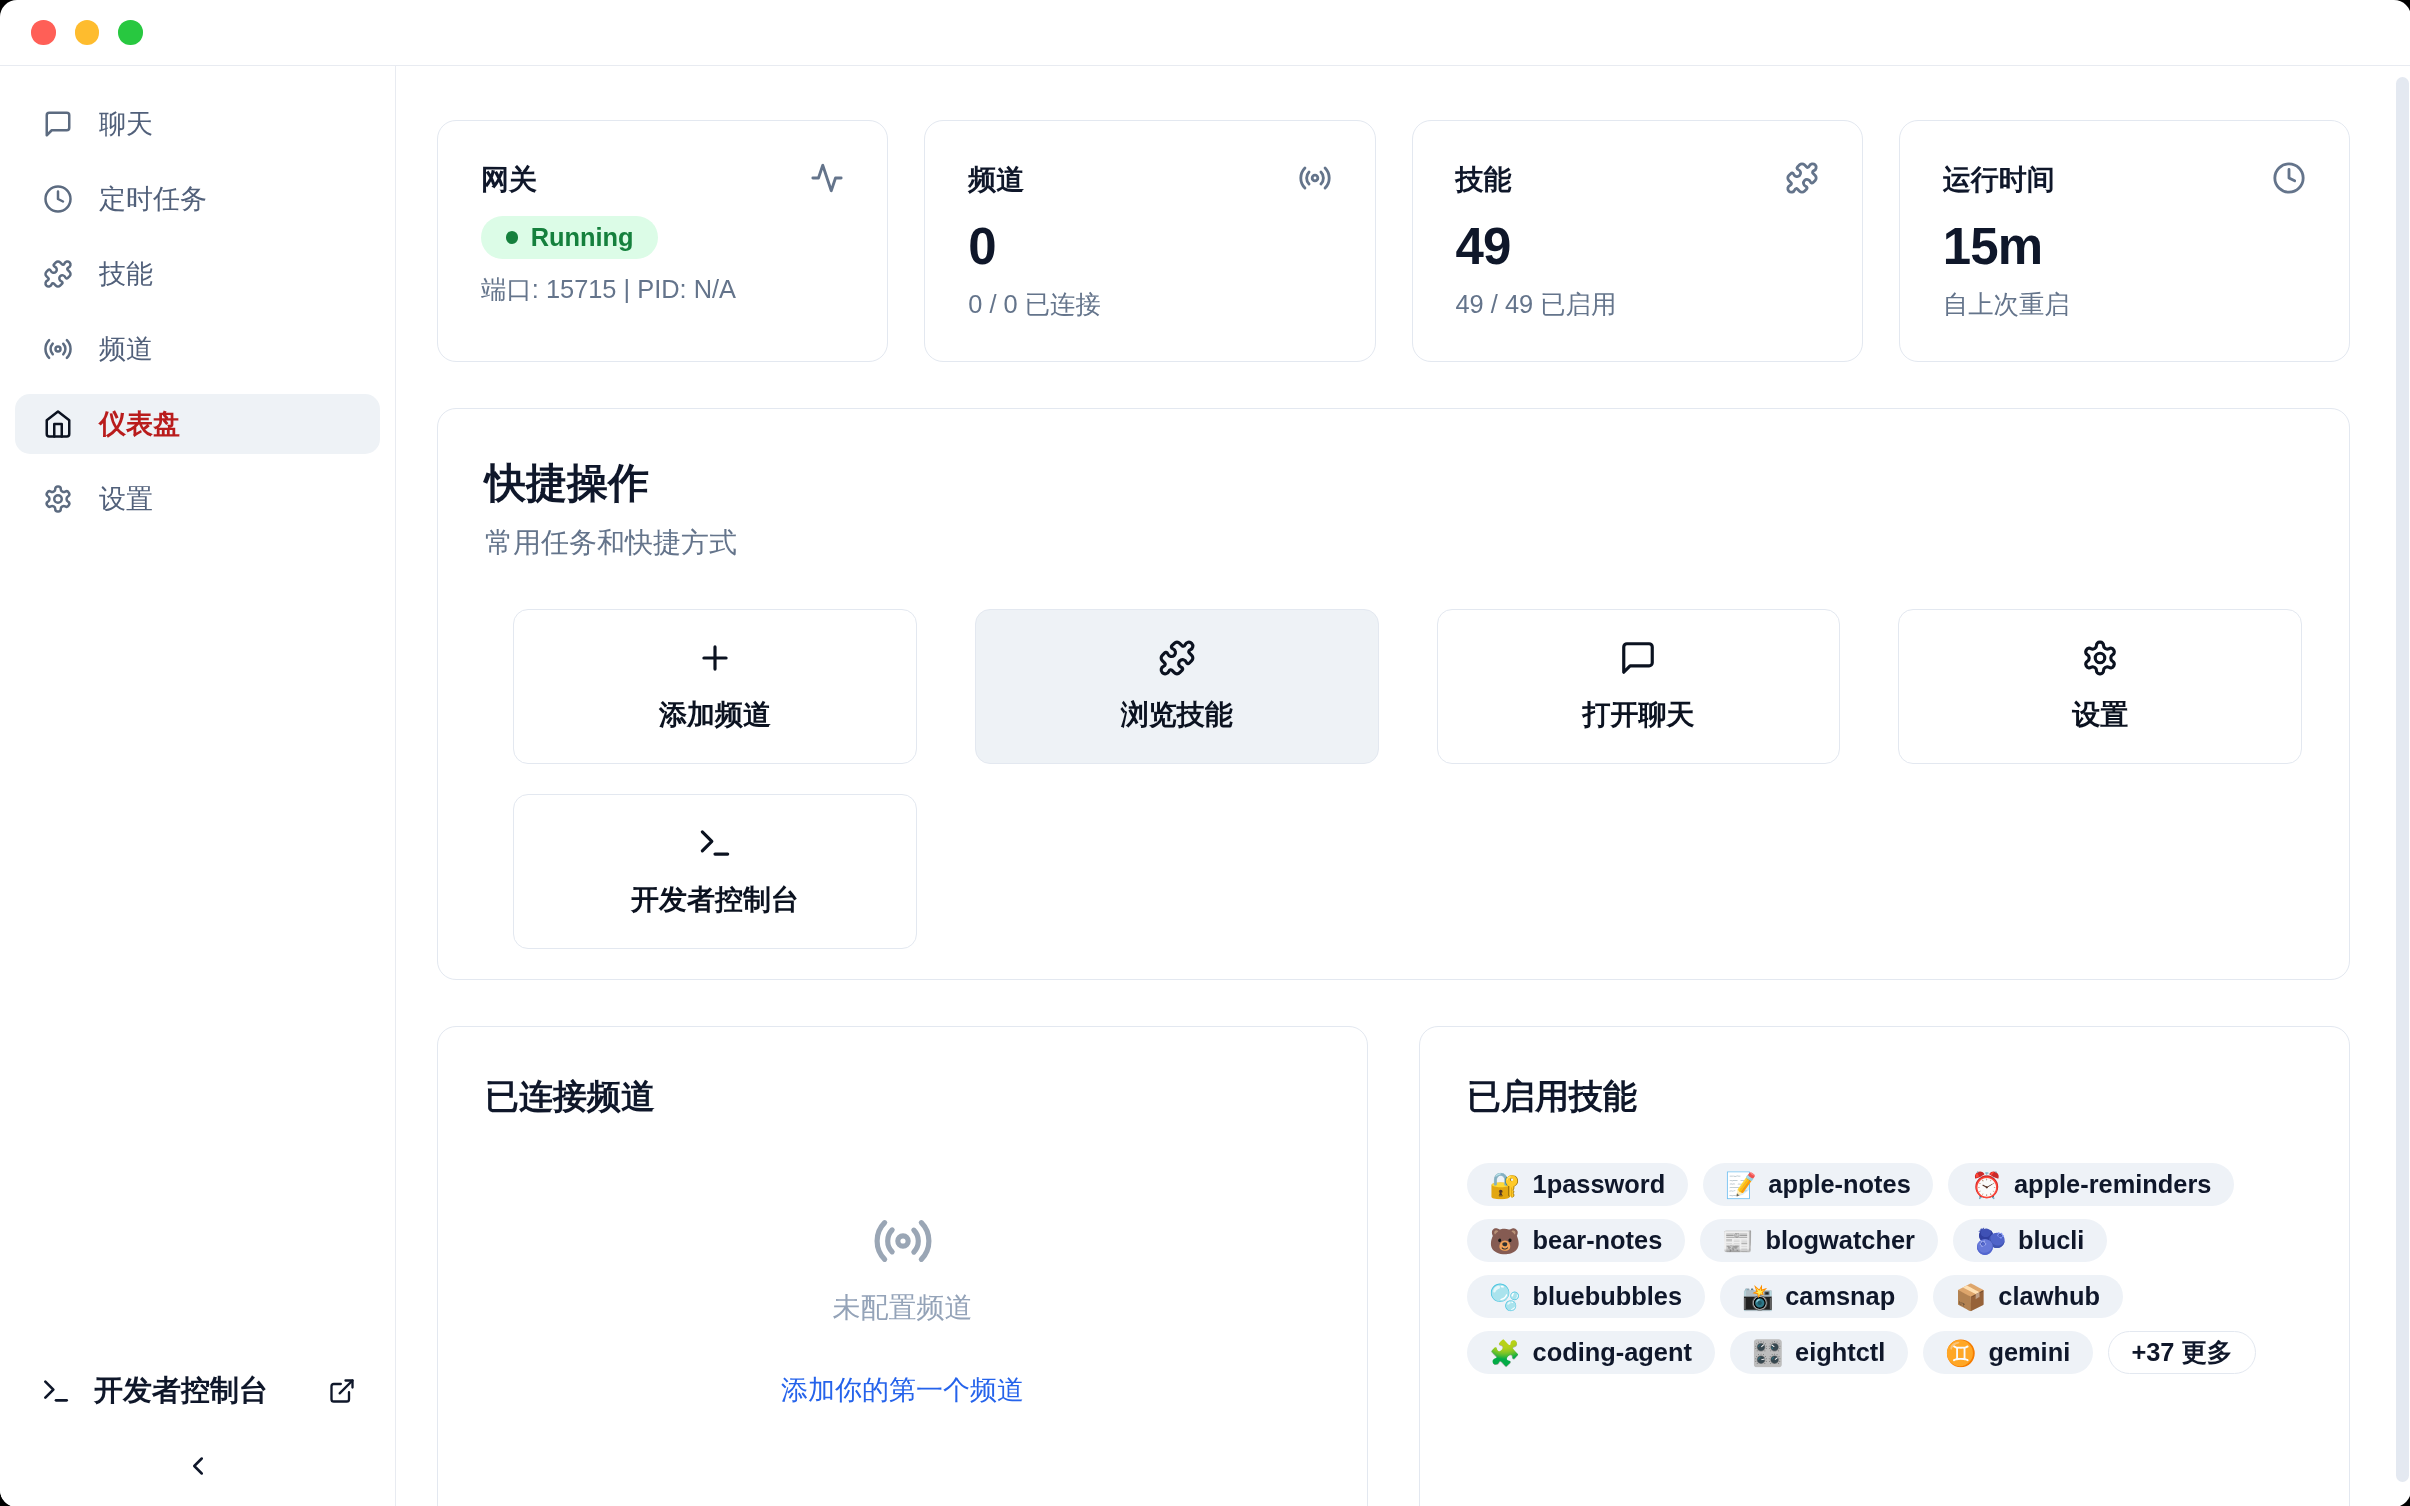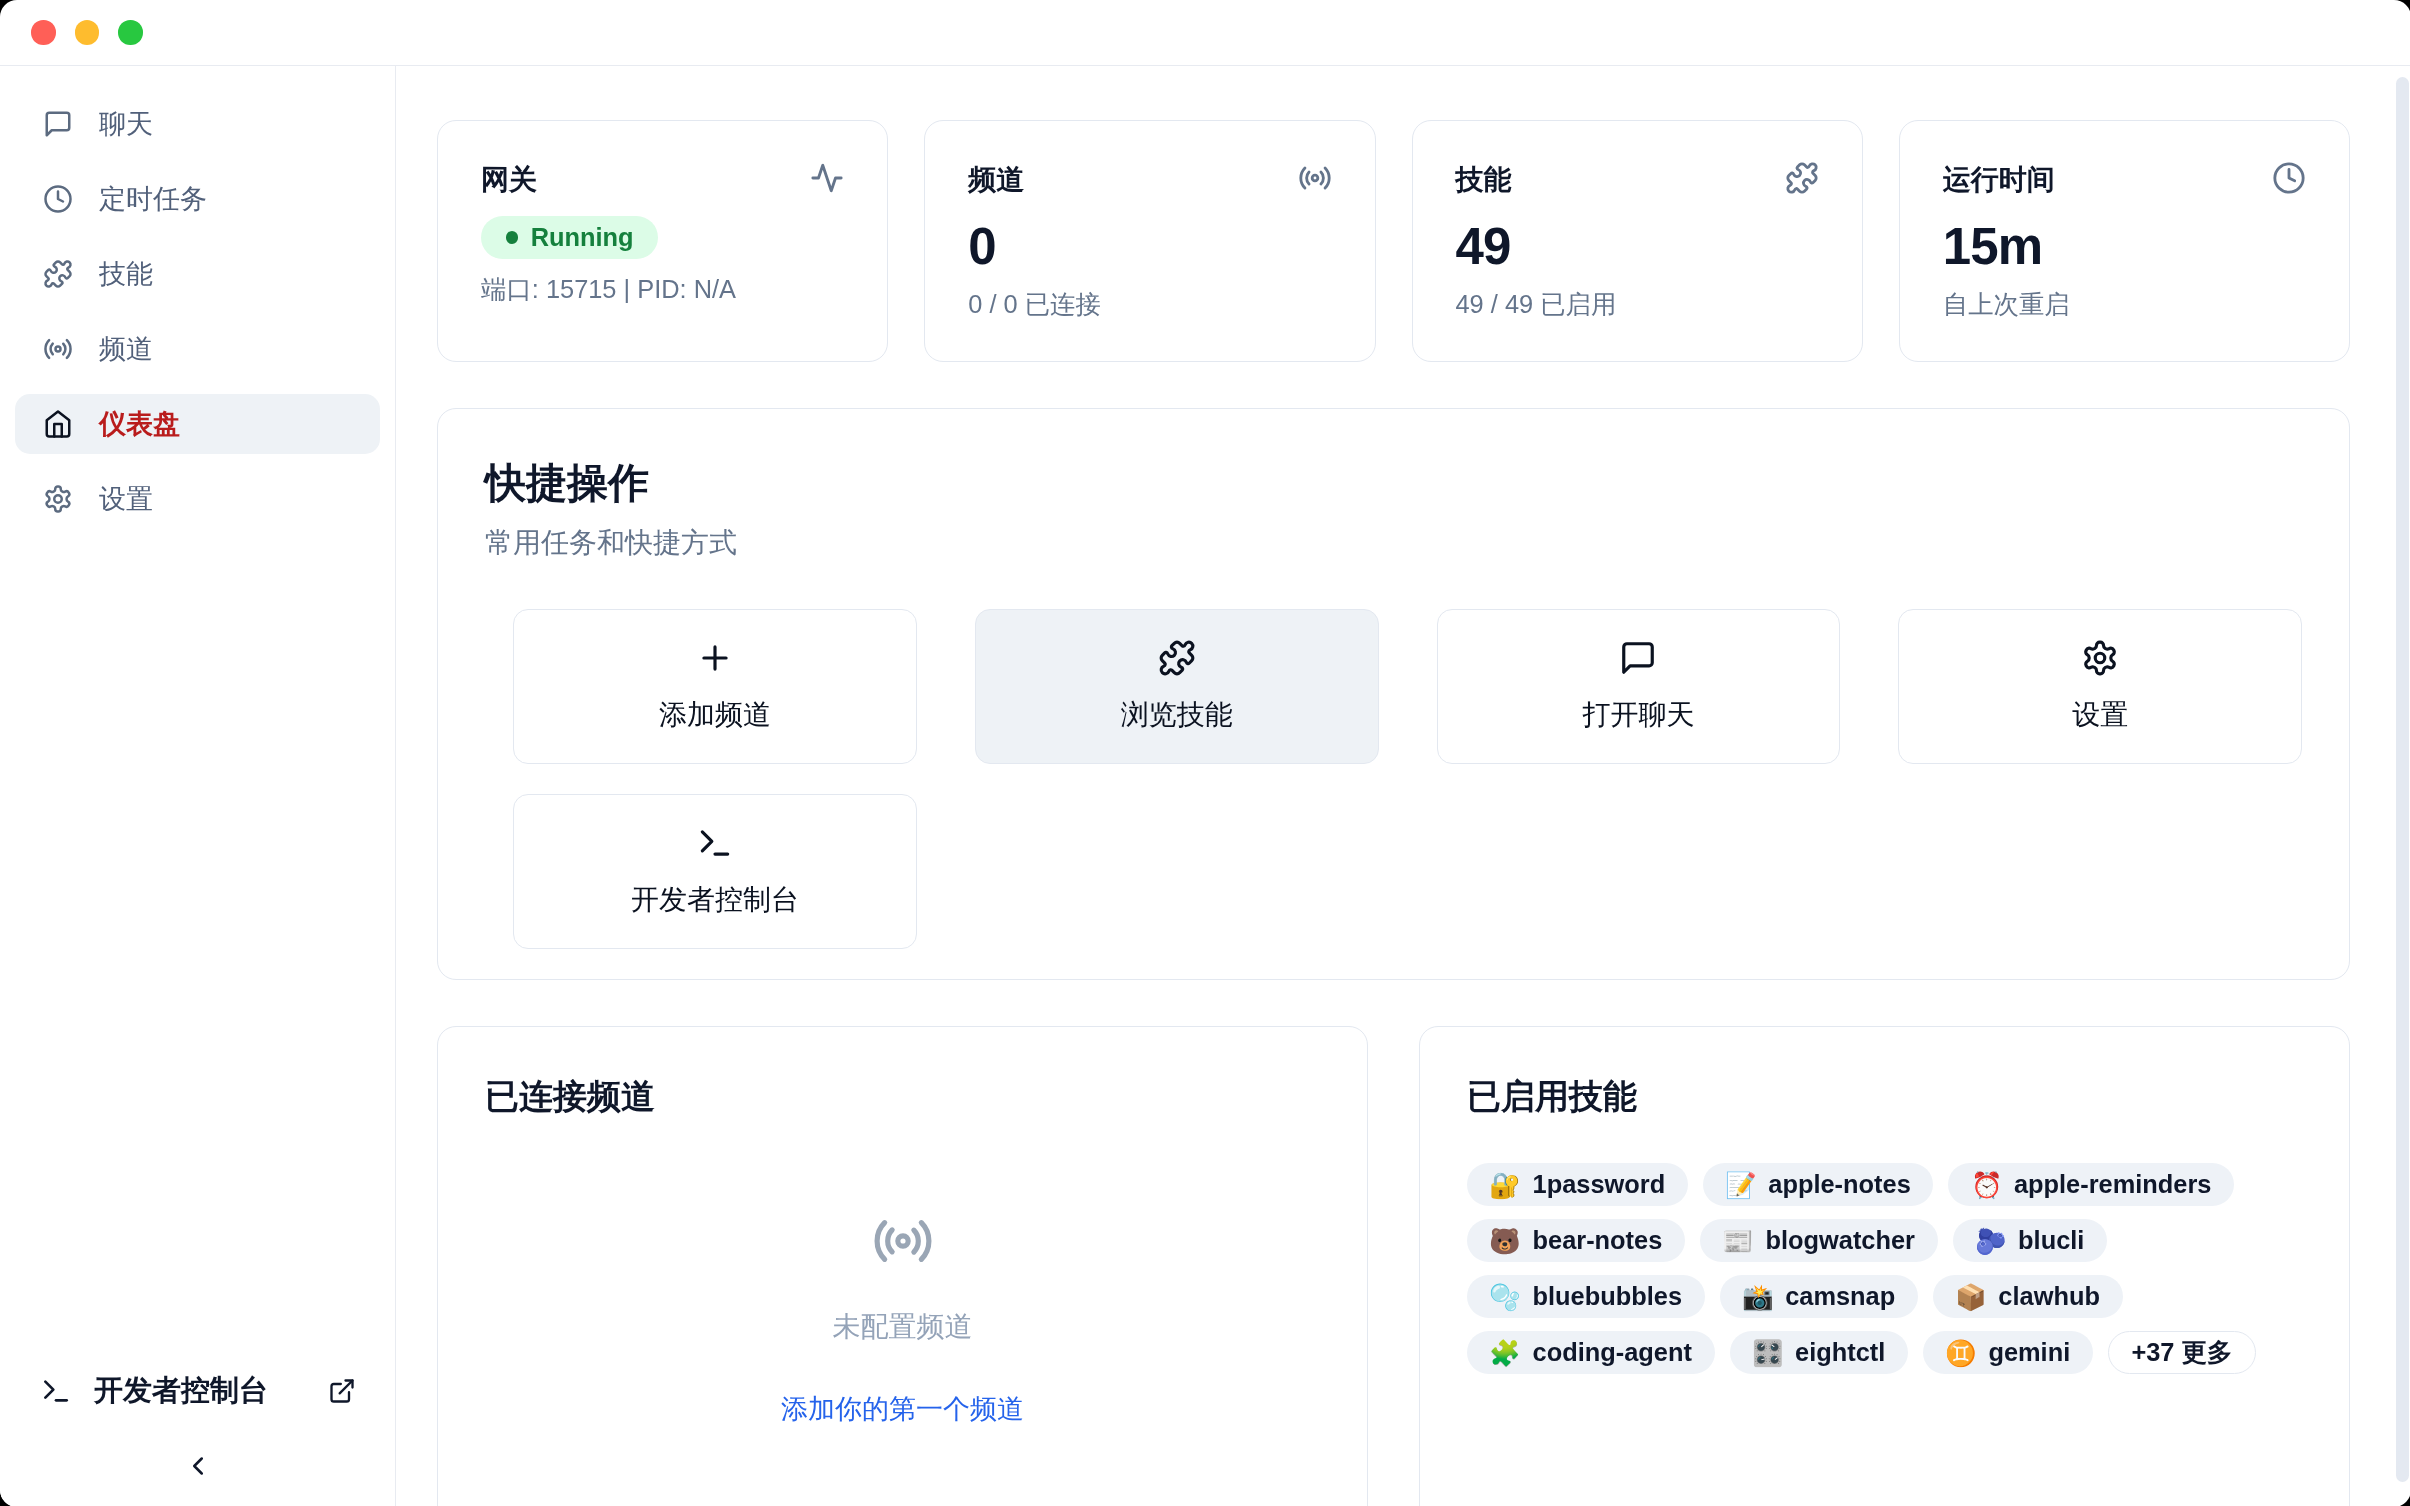--- a/index.html
+++ b/index.html
@@ -58,29 +58,29 @@
   .run-badge .dot { width: 12.2px; height: 12.2px; border-radius: 50%; background: currentColor; }
   .stat-cap { margin-top: 14px; font-size: 25.4px; color: #64748b; }
 
   .qa-card { margin-top: 46px; padding: 47px; height: 572px; }
   .qa-card h2 { margin: 0; font-size: 41px; font-weight: 700; color: #0f172a; }
   .qa-sub { margin-top: 13px; font-size: 28px; color: #64748b; }
   .qa-grid { margin-top: 47px; display: grid; grid-template-columns: repeat(4, 1fr); grid-auto-rows: 155px; gap: 30px; }
   .qa-btn {
     border: 0.9px solid #e3e8f0; background: #fff; border-radius: 15px; cursor: pointer;
     display: flex; flex-direction: column; align-items: center; justify-content: center; gap: 19px;
-    font-size: 28px; font-weight: 400; color: #0b1220; font-family: inherit; margin-left: 28px;
+    font-size: 28px; font-weight: 700; color: #0b1220; font-family: inherit; margin-left: 28px;
   }
   .qa-btn.highlighted { background: #eef2f6; }
 
   .bottom { display: grid; grid-template-columns: 1fr 1fr; gap: 51px; margin-top: 46px; }
   .bottom .card { height: 716px; padding: 47px; }
   .bottom h3 { margin: 0; font-size: 34px; font-weight: 700; color: #0f172a; }
   .empty { display: flex; flex-direction: column; align-items: center; margin-top: 90px; }
-  .empty-text { margin-top: 36px; font-size: 28px; color: #94a3b8; }
+  .empty-text { margin-top: 17px; font-size: 28px; color: #94a3b8; }
   .add-link { margin-top: 45px; font-size: 27px; font-weight: 500; cursor: pointer; text-decoration: none; }
 
   .skills { margin-top: 43px; display: flex; flex-wrap: wrap; gap: 13px 15px; align-content: flex-start; }
   .skill { display: inline-flex; align-items: center; gap: 11.3px; background: #eef2f7; border-radius: 941px; padding: 0 22.6px; height: 43px; font-size: 25.4px; font-weight: 700; color: #0f172a; }
   .skill .sk-emoji { font-size: 25.4px; font-weight: 400; }
   .skill.more { background: #fff; border: 1.9px solid #e3e8f0; cursor: pointer; }
 
   .scrollbar { position: absolute; right: 1.9px; top: 77px; width: 13px; height: 1405px; border-radius: 7.5px; background: #e4e9f1; }
 </style>
 </head>

